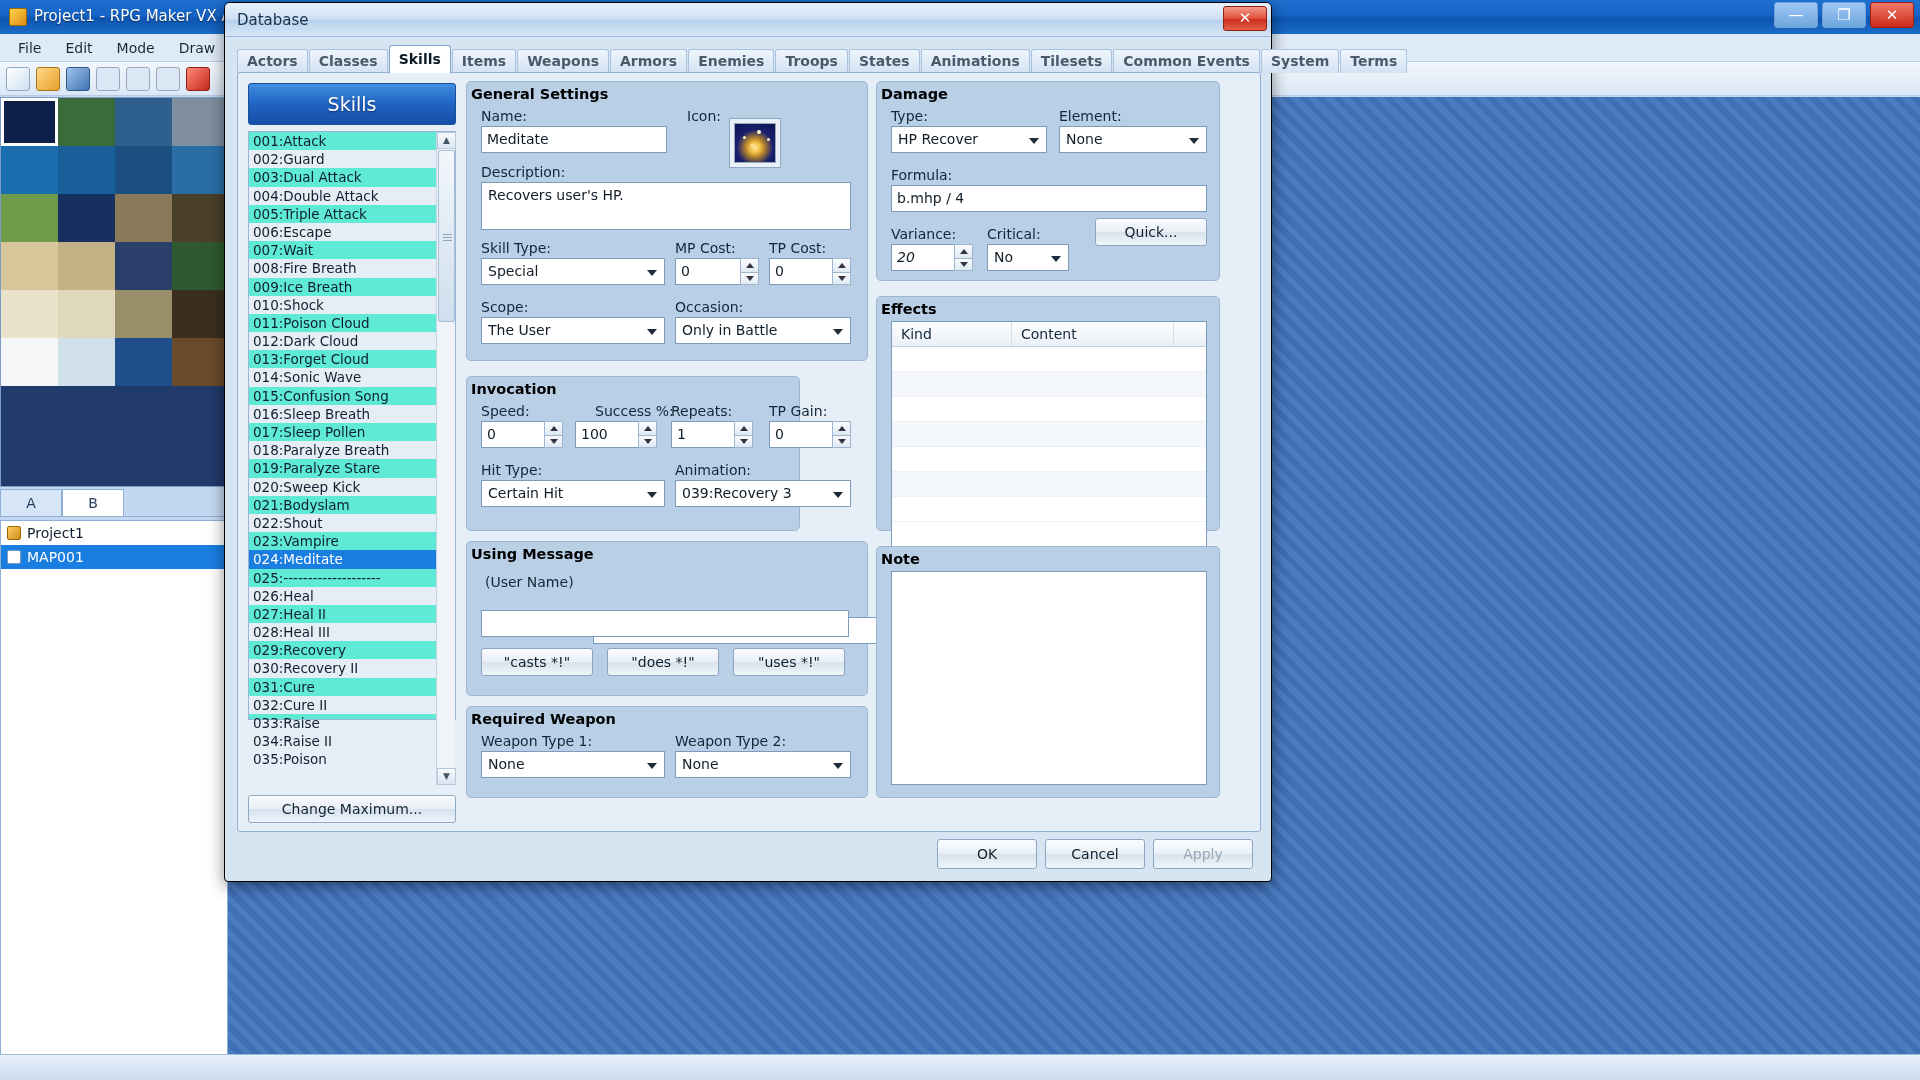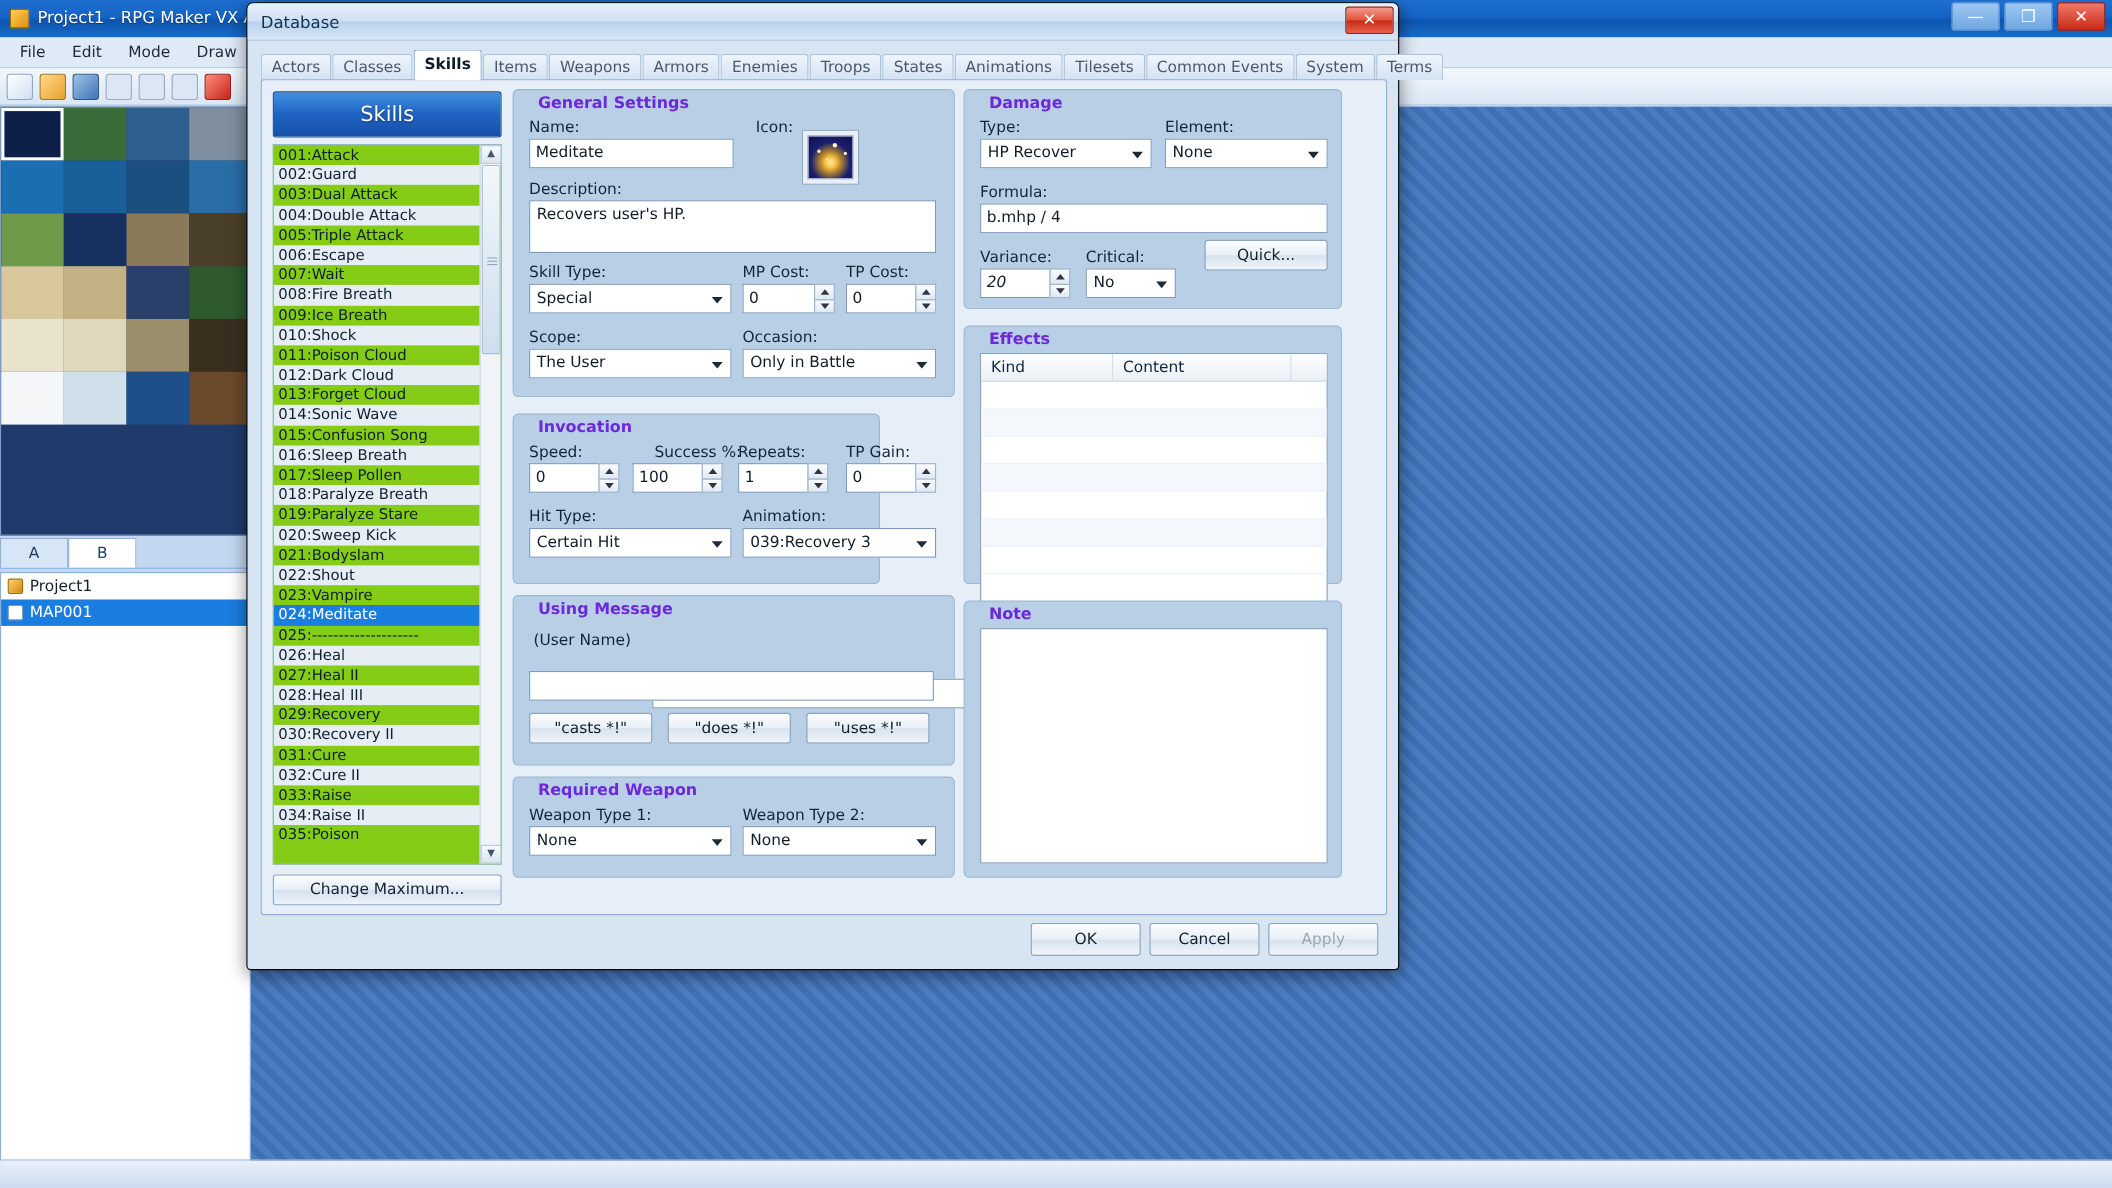--- a/index.html
+++ b/index.html
@@ -119,43 +119,43 @@
 
   
   .db-tabs {
     position:absolute; left:12px; top:10px; width:1024px; height:26px;
     display:flex; align-items:flex-end;
   }
   .db-tab {
     height:24px; padding:0 9px; line-height:23px; font-size:14px;
     color:#4a5a6b; background:linear-gradient(to bottom,#eef5fc,#d3e2f2);
     border:1px solid #a9c2dd; border-bottom:none;
-    border-radius:3px 3px 0 0; margin-right:1px; white-space:nowrap;
+    border-radius:3px 3px 0 0; margin-right:1px; white-space:nowrap;font-weight:bold;
   }
   .db-tab.active {
     height:28px; line-height:27px; color:#0d1b28; font-weight:bold;
     background:#ffffff; border-color:#7fa5cc; position:relative; z-index:3;
   }
 
   .db-panel {
     position:absolute; left:12px; top:35px; width:1024px; height:760px;
     background:#e6eef8; border:1px solid #8fb0d6; border-radius:3px;
   }
 
   
   .skills-header {
     position:absolute; left:10px; top:10px; width:208px; height:42px;
     background:linear-gradient(to bottom,#3f8fe0 0%,#1f63c2 50%,#174fa8 100%);
     border:1px solid #1a4f9a; border-radius:3px;
     color:#fff; font-size:19px; text-align:center; line-height:40px;
     text-shadow:0 1px 2px rgba(0,0,0,.45);
   }
   .skills-list-wrap {
-    position:absolute; left:10px; top:58px; width:208px; height:655px;
-    background:#84cc16; border:1px solid #9ab6d4;
+    position:absolute; left:10px; top:58px; width:208px; height:589px;
+    background:#5eead4; border:1px solid #9ab6d4;
   }
   .skills-list {
     position:absolute; left:0; top:0; width:188px; height:653px; overflow:hidden;
   }
   .skill-row {
     height:18.2px; line-height:18px; padding-left:4px; font-size:13.5px; color:#0f1f30;
     white-space:nowrap; overflow:hidden;
   }
   .skill-row.alt { background:#e7edf4; }
   .skill-row.selected { background:#1a7de0; color:#ffffff; }
@@ -183,21 +183,21 @@
 
   
   .col-mid { position:absolute; left:228px; top:8px; width:402px; height:745px; }
   .col-right { position:absolute; left:638px; top:8px; width:376px; height:745px; }
 
   .group {
     position:absolute; background:#b9cfe6;
     border:1px solid #9cb7d2; border-radius:5px;
   }
   .group-title {
-    position:absolute; left:22px; top:4px; font-size:14.5px; font-weight:bold; color:#6d28d9;
+    position:absolute; left:4px; top:4px; font-size:14.5px; font-weight:bold; color:#000000;
   }
   .lbl { position:absolute; font-size:14px; color:#12263a; white-space:nowrap; }
 
   .tfield {
     position:absolute; background:#ffffff; border:1px solid #7d9cbd;
     font-size:14px; color:#101c28; padding:2px 5px; line-height:20px;
     overflow:hidden; white-space:nowrap;
   }
   .tarea {
     position:absolute; background:#ffffff; border:1px solid #7d9cbd;

